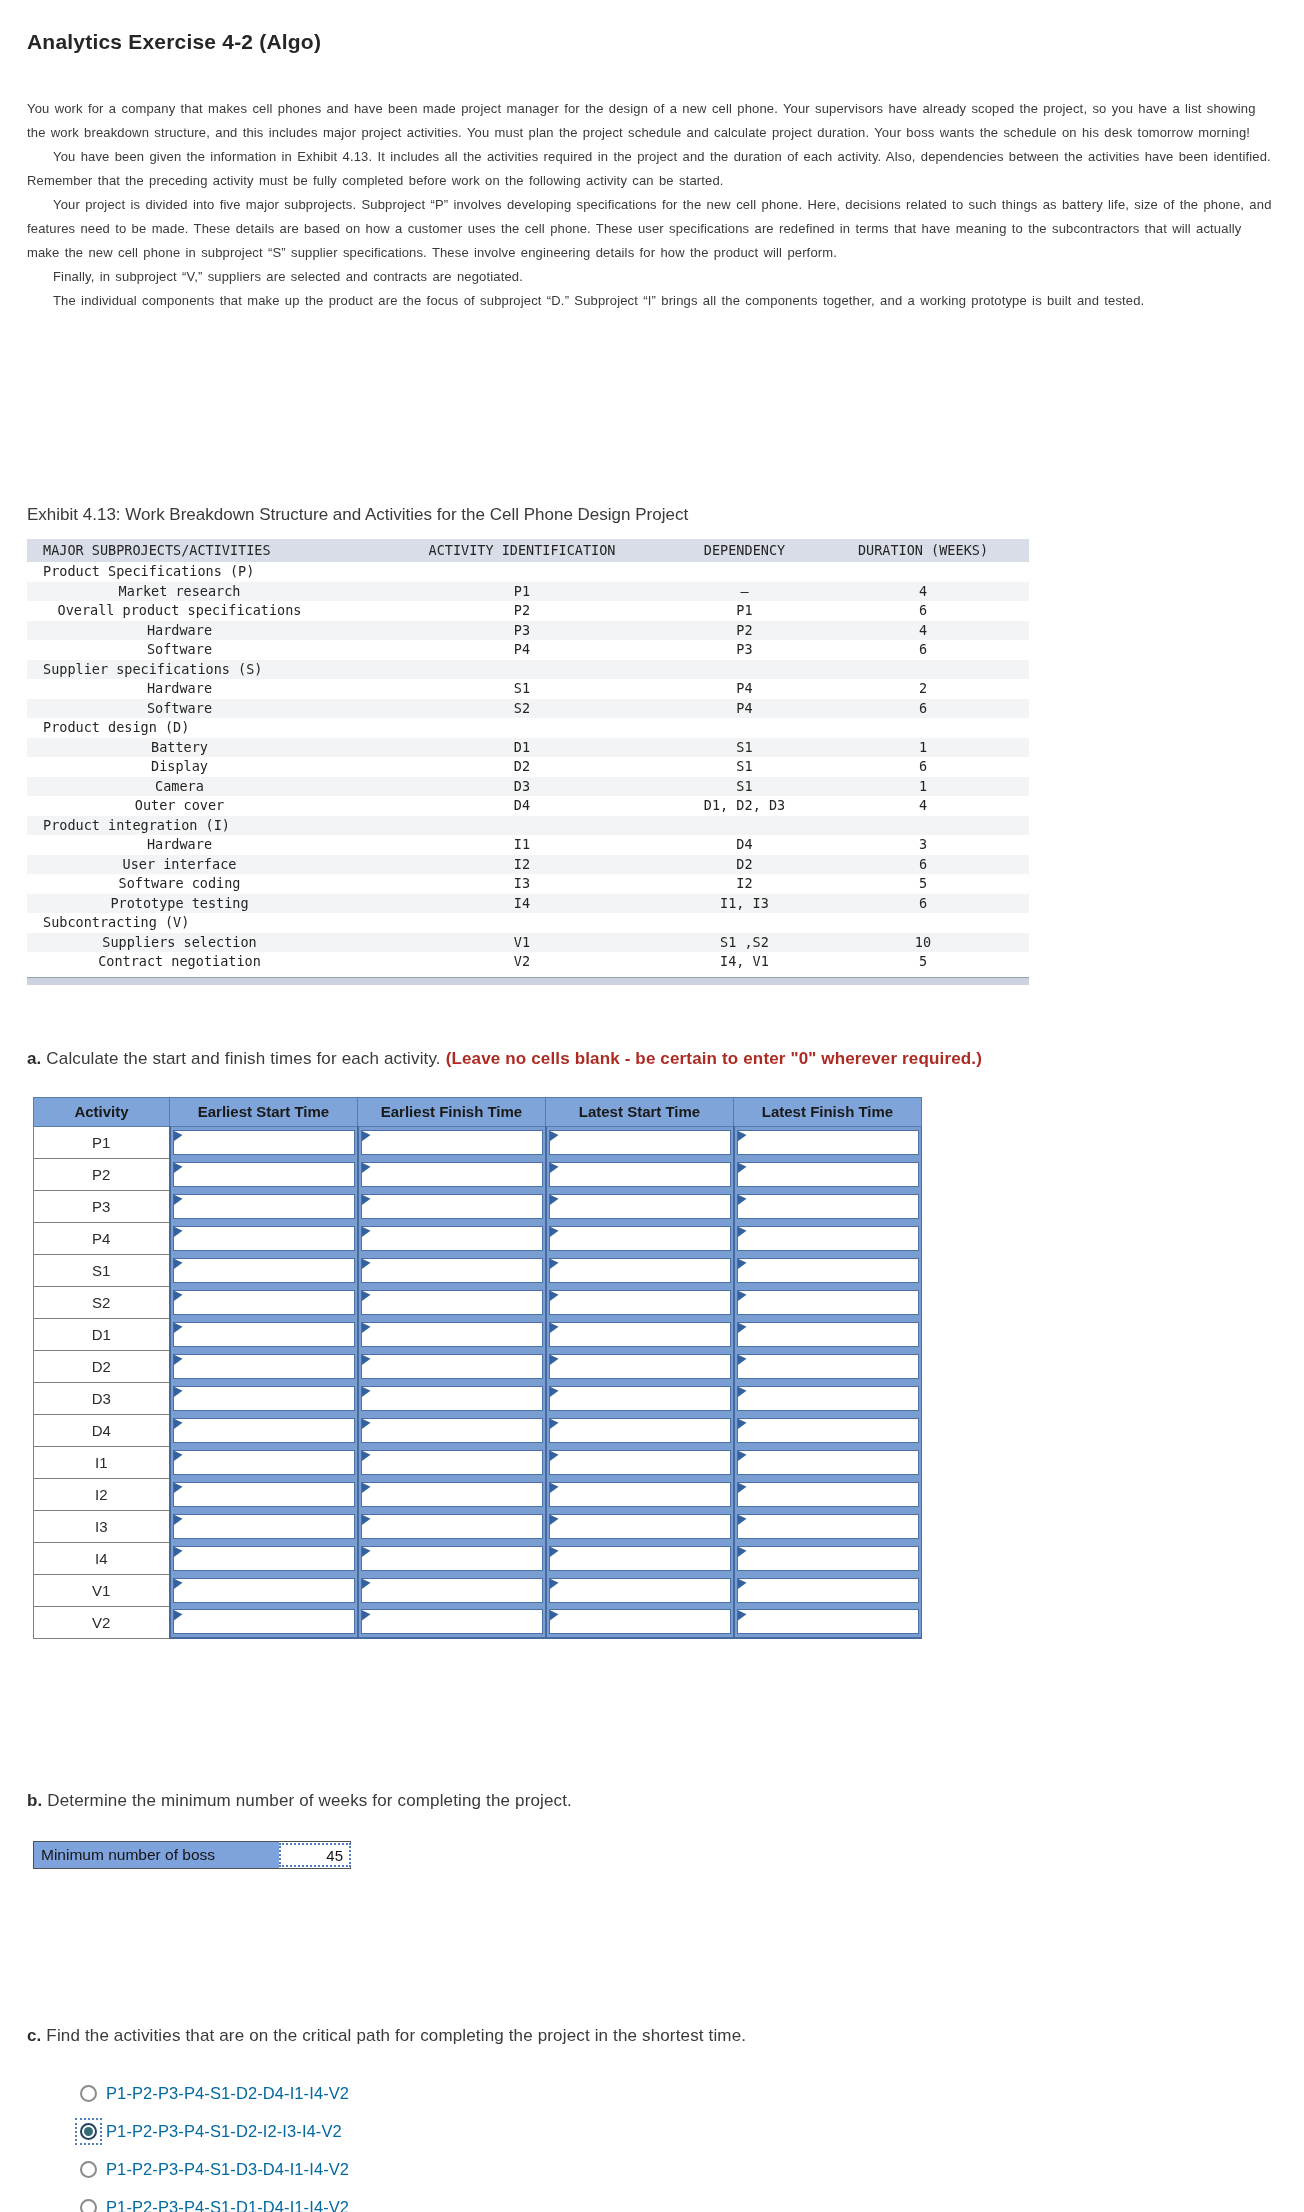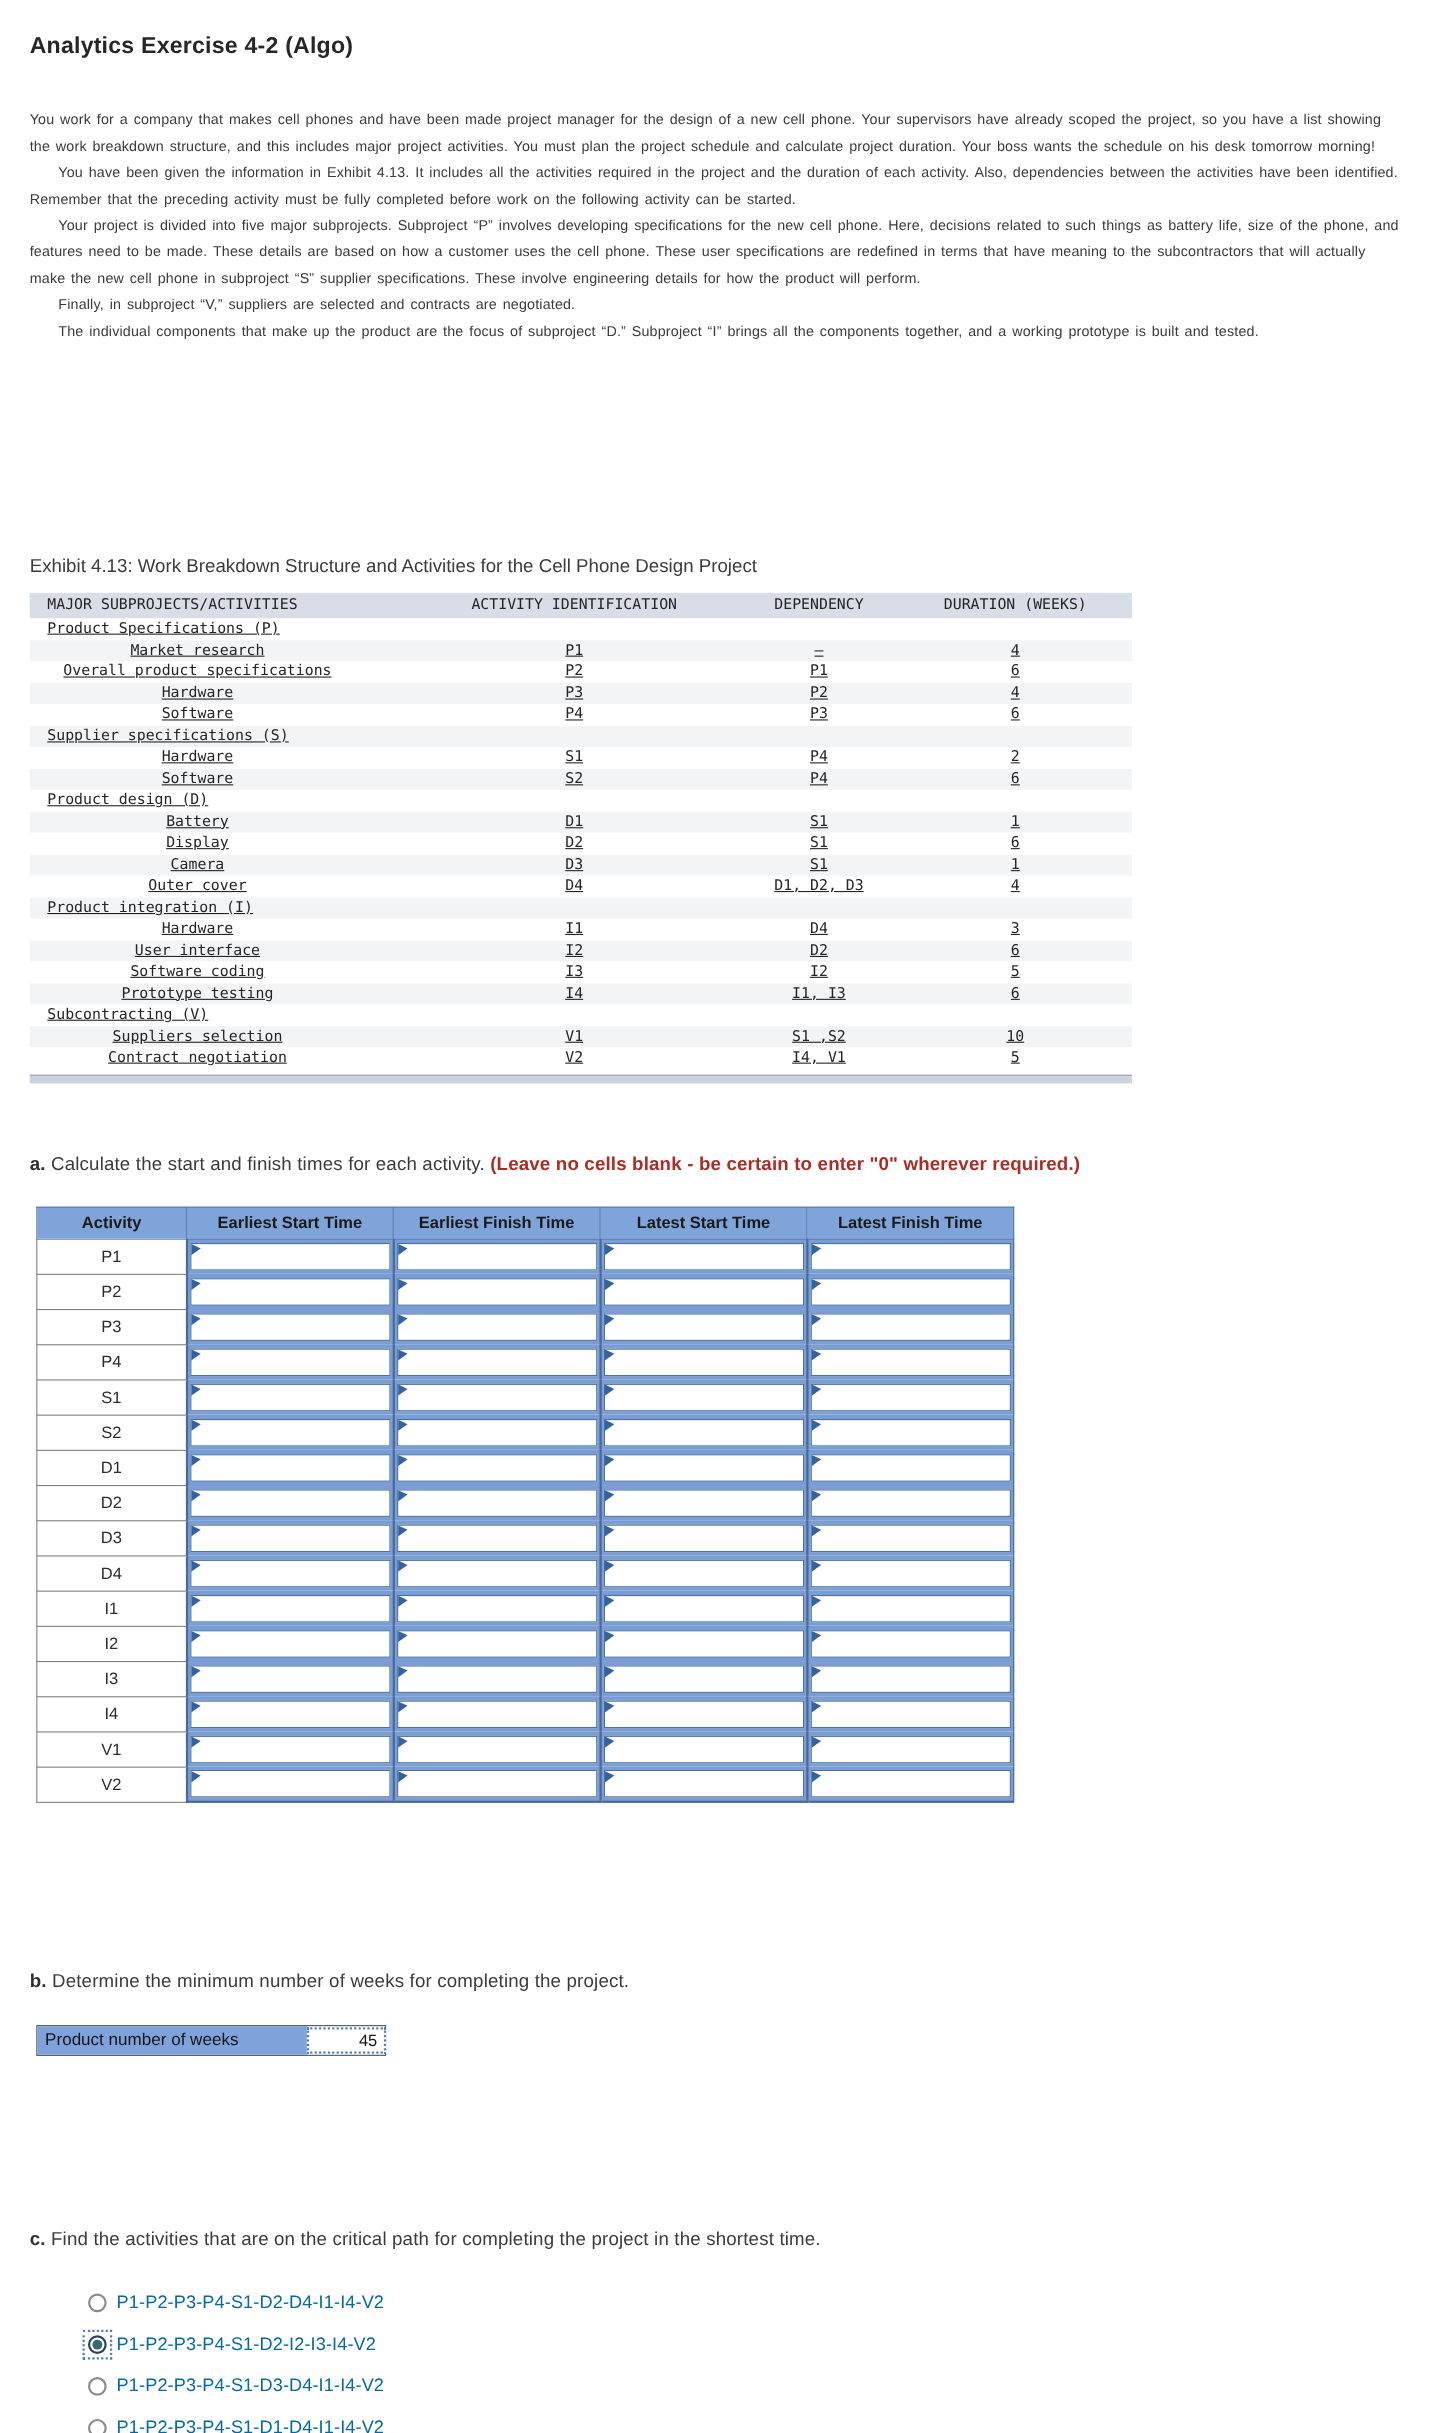--- a/index.html
+++ b/index.html
@@ -27,21 +27,21 @@
   .intro p.ind { text-indent:26px; }
 
   
   .caption { margin:44px 0 0 0; font-size:17px; line-height:24px; color:#3a3a3a; }
 
   
   .exhibit { margin-top:12px; width:1002px; font-family:"DejaVu Sans Mono", monospace; color:#242424; }
   .ex-row { display:grid; grid-template-columns:345px 300px 145px 212px; font-size:13.5px; }
   .ex-row > div { overflow:hidden; white-space:nowrap; }
   .ex-head { background:#d8dde7; height:23px; line-height:23px; font-size:13.5px; }
-  .ex-body .ex-row { height:19.5px; line-height:19.5px;text-decoration:underline; }
+  .ex-body .ex-row { height:19.5px; line-height:19.5px; }
   .ex-row.alt { background:#f3f4f5; }
   .ex-c1 { padding-left:16px; text-align:left; }
   .ex-c1.activity { text-align:center; padding-right:40px; padding-left:0; }
   .ex-c2, .ex-c3, .ex-c4 { text-align:center; }
   .ex-scrollbar { margin-top:5px; width:1002px; height:7px; background:#ccd3df; border-top:1px solid #99a1b1; }
 
   
   .q { margin:0; font-size:17px; line-height:24px; color:#3a3a3a; letter-spacing:.15px; }
   .q .pfx { font-weight:bold; color:#2e2e2e; }
   .q .red { font-weight:bold; color:#ad2b23; }
@@ -708,21 +708,21 @@
               <input type="text" class="cell-input" style="">
             </div>
           </td>
         </tr>
       </tbody>
   </table>
 
   <p class="q q-b"><span class="pfx">b.</span><span> Determine the minimum number of weeks for completing the project.</span></p>
 
   <div class="minitable">
-    <div class="minilabel">Product number of weeks</div>
+    <div class="minilabel">Minimum number of boss</div>
     <input class="minivalue" type="text" value="45" style="">
   </div>
 
   <p class="q q-c"><span class="pfx">c.</span><span> Find the activities that are on the critical path for completing the project in the shortest time.</span></p>
 
   <div class="options" id="options">
       <div class="opt">
         <span class="radiowrap">
           <span class="radio"></span>
         </span>

